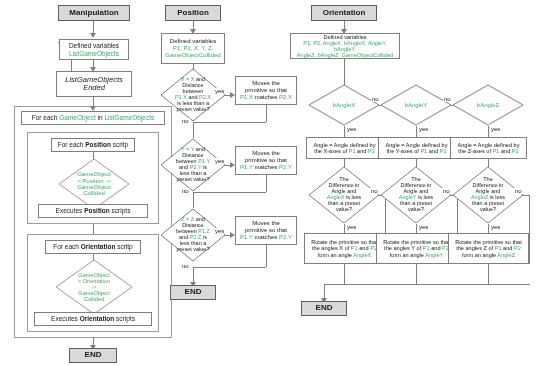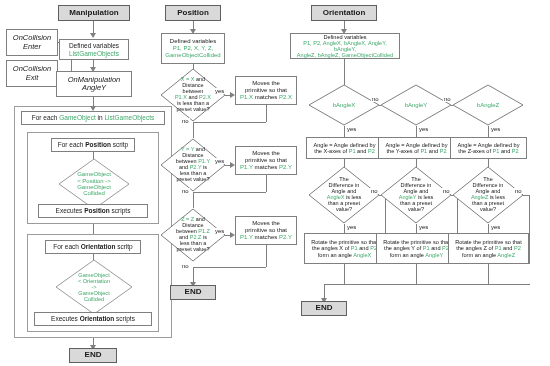--- a/index.html
+++ b/index.html
@@ -74,45 +74,39 @@
 
 <div id="stage">
 
   <div class="node hdr" style="left:58px; top:5px; width:72px; height:16px; font-size:8px;">
     <span class="inner">Manipulation</span>
   </div>
 
   <div class="ln lnv" style="left:93px; top:21px; height:13px;"></div>
   <div class="arrow ar-d" style="left:90px; top:33px;"></div>
 
-  <div class="node italic" style="left:6px; top:29px; width:52px; height:27px; font-size:7.5px;">
-    <span class="inner">OnCollision Enter</span>
-  </div>
-  <div class="node italic" style="left:6px; top:60px; width:52px; height:27px; font-size:7.5px;">
-    <span class="inner">OnCollision Exit</span>
-  </div>
 
   <div class="ln lnh" style="left:58px; top:42px; width:13px;"></div>
   <div class="ln lnh" style="left:58px; top:73px; width:13px;"></div>
   <div class="ln lnv" style="left:71px; top:42px; height:32px;"></div>
   <div class="ln lnh" style="left:71px; top:57px; width:14px;"></div>
   <div class="arrow ar-r" style="left:84px; top:54px;"></div>
 
   <div class="node" style="left:59px; top:39px; width:70px; height:21px; font-size:6.5px;">
     <span class="inner">
       <span>Defined variables</span><br>
       <span class="g">ListGameObjects</span>
     </span>
   </div>
 
   <div class="ln lnv" style="left:93px; top:60px; height:9px;"></div>
   <div class="arrow ar-d" style="left:90px; top:67px;"></div>
 
   <div class="node italic" style="left:56px; top:71px; width:76px; height:26px; font-size:7.5px;">
-    <span class="inner">OnManipulation AngleY</span>
+    <span class="inner">ListGameObjects Ended</span>
   </div>
 
   <div class="ln lnv" style="left:93px; top:97px; height:11px;"></div>
   <div class="arrow ar-d" style="left:90px; top:106px;"></div>
 
   <div class="grp" style="left:14px; top:106px; width:158px; height:232px;"></div>
 
   <div class="node" style="left:21px; top:111px; width:144px; height:14px; font-size:6.5px;">
     <span class="inner">
       <span>For each </span><span class="g">GameObject</span><span> in </span><span class="g">ListGameObjects</span>

